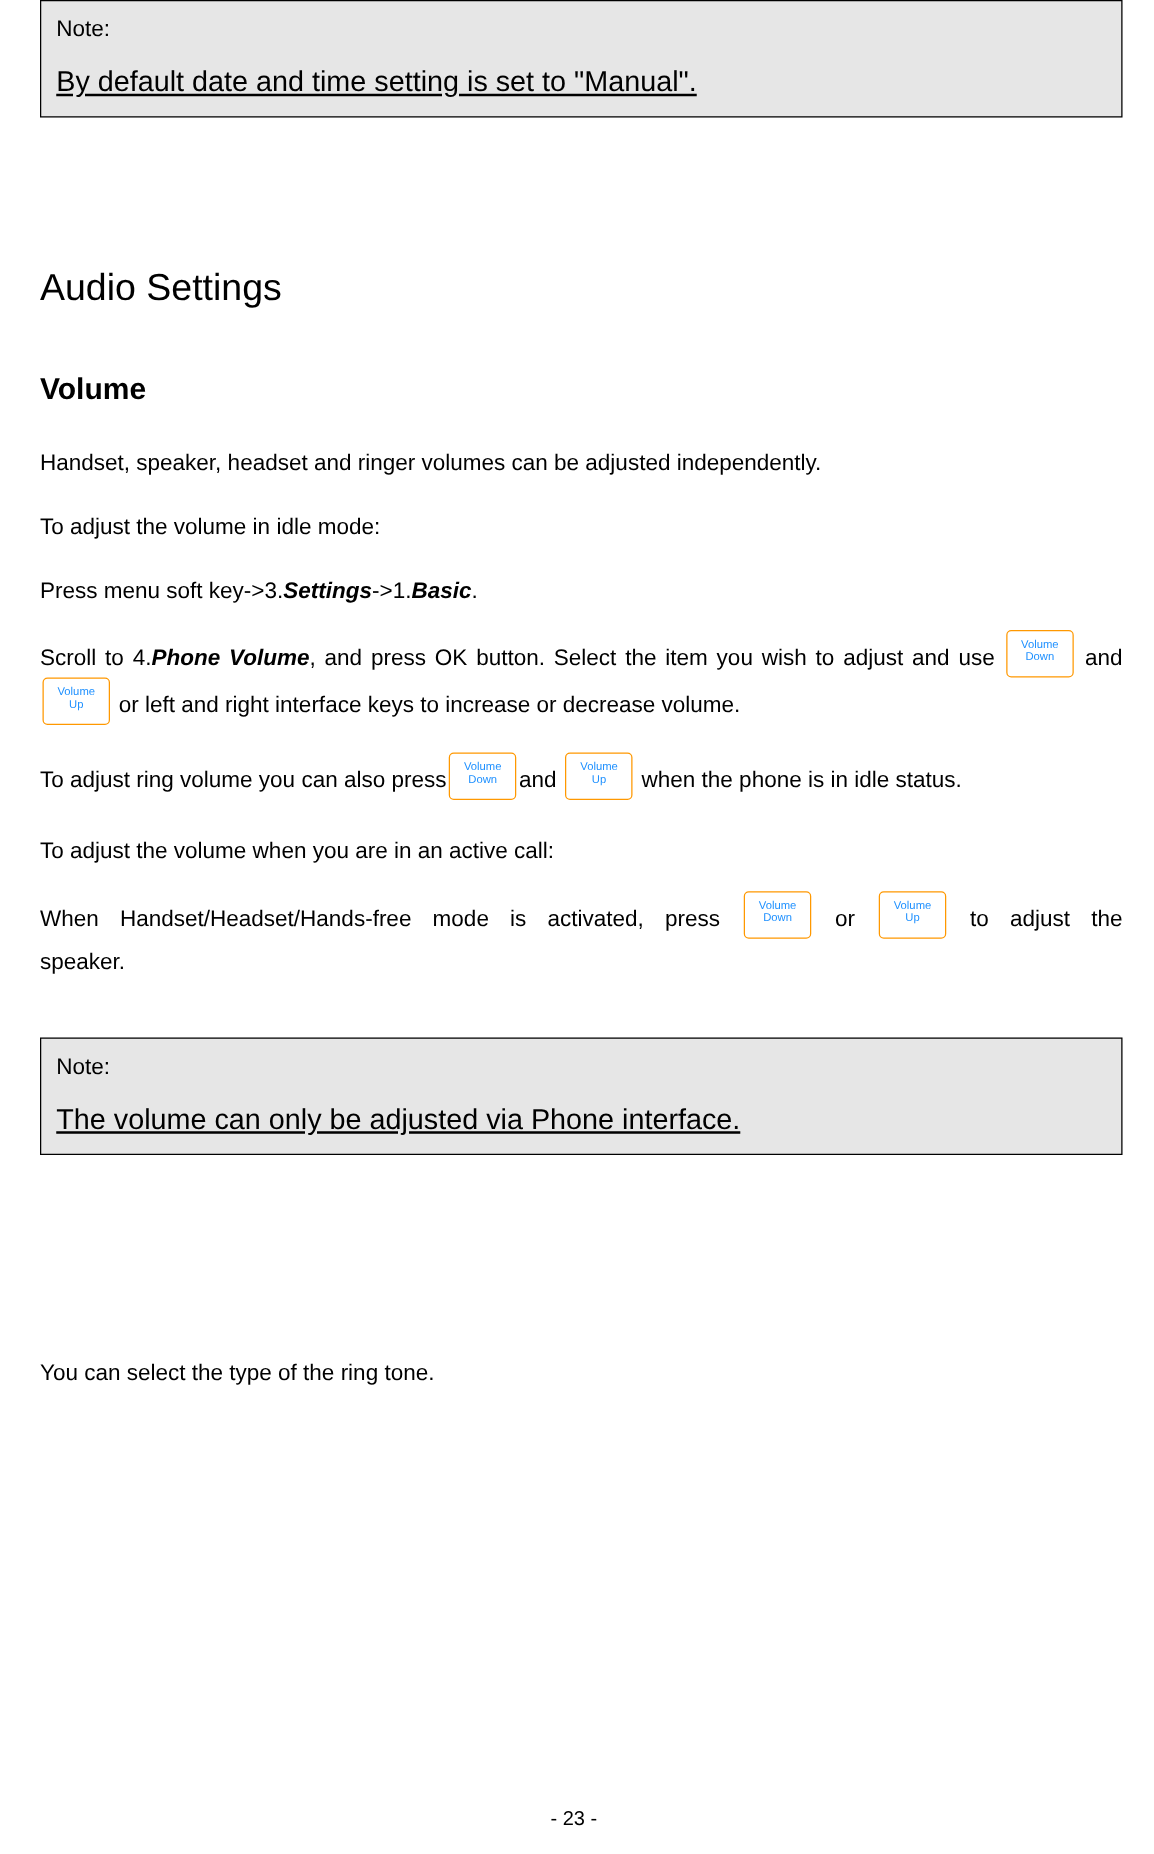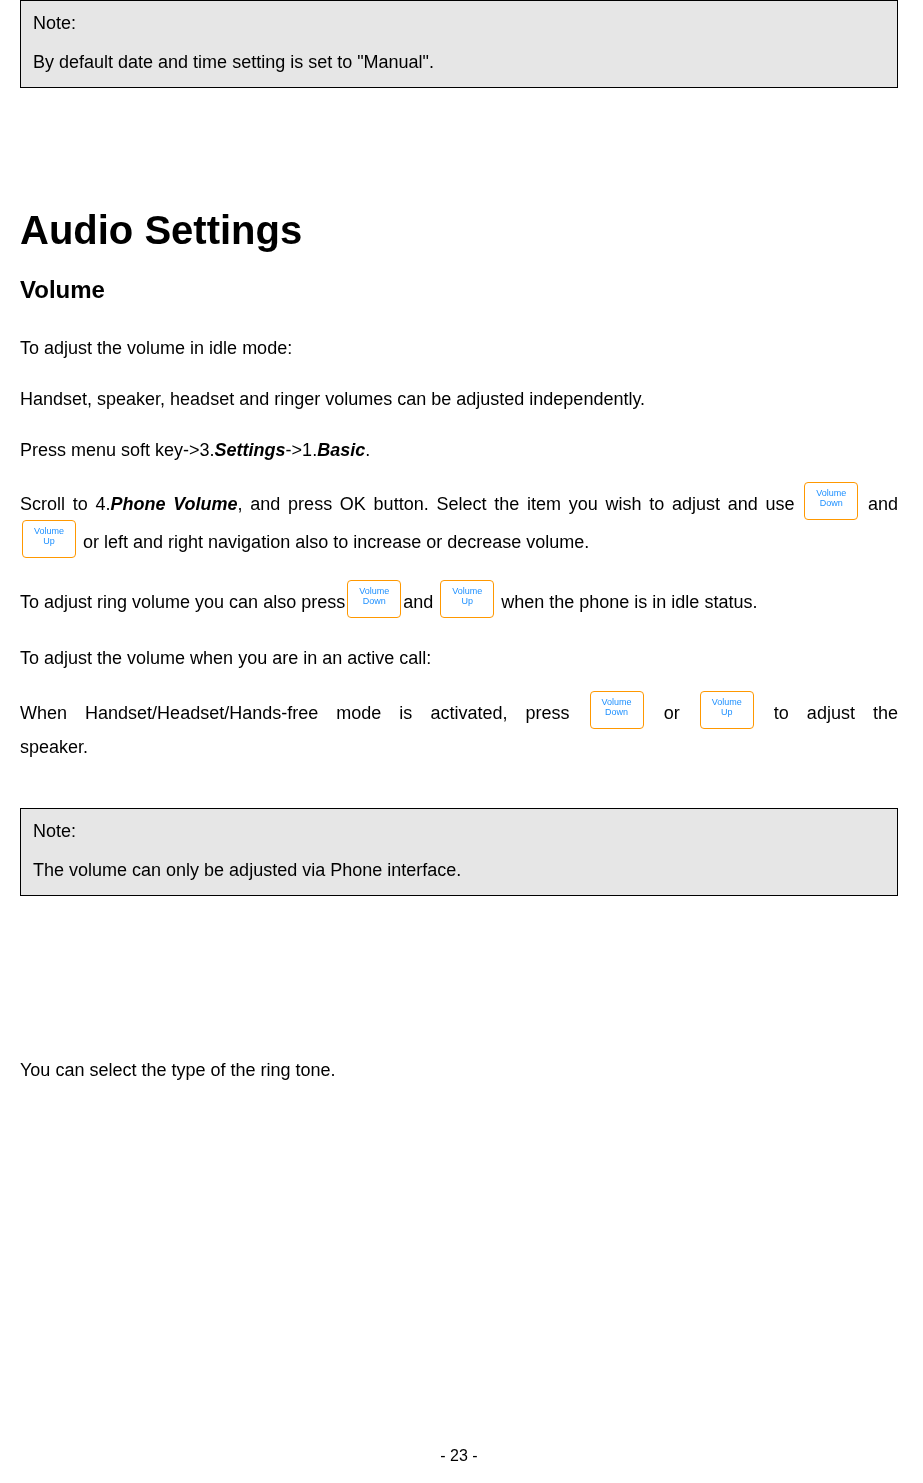--- a/index.html
+++ b/index.html
@@ -6,40 +6,41 @@
     margin: 0;
     padding: 0;
     background: #ffffff;
     font-family: Verdana, Geneva, Tahoma, sans-serif;
     color: #000000;
   }
   .page {
     width: 918px;
     min-height: 1483px;
     box-sizing: border-box;
-    padding: 0 20px 40px 20px;
+    padding: 0 20px 40px 32px;
     position: relative;
   }
   .note-box {
     border: 1px solid #000;
     background: #e6e6e6;
     padding: 12px 12px 14px 12px;
     margin-bottom: 40px;
   }
   .note-box .note-title {
     font-size: 18px;
     margin-bottom: 18px;
   }
   .note-box .note-body {
-    font-size: 18px;
+    font-size: 23px;
+    text-decoration: underline;
   }
   h1.section-heading {
-    font-size: 40px;
-    font-weight: bold;
-    margin: 120px 0 23px 0;
+    font-size: 30px;
+    font-weight: normal;
+    margin: 120px 0 50px 0;
   }
   h2.subheading {
     font-size: 24px;
     font-weight: bold;
     margin: 0 0 30px 0;
   }
   p.body {
     font-size: 18px;
     line-height: 1.6;
     margin: 0 0 22px 0;
@@ -88,34 +89,34 @@
 
   <div class="note-box">
     <div class="note-title">Note:</div>
     <div class="note-body">By default date and time setting is set to "Manual".</div>
   </div>
 
   <h1 class="section-heading">Audio Settings</h1>
 
   <h2 class="subheading">Volume</h2>
 
+  <p class="body">Handset, speaker, headset and ringer volumes can be adjusted independently.</p>
+
   <p class="body">To adjust the volume in idle mode:</p>
-
-  <p class="body">Handset, speaker, headset and ringer volumes can be adjusted independently.</p>
 
   <p class="body">
     <span>Press menu soft key-&gt;3.</span><span class="bold">Settings</span><span>-&gt;1.</span><span class="bold">Basic</span><span>.</span>
   </p>
 
   <p class="body-justify">
     <span>Scroll to 4.</span><span class="bold">Phone Volume</span><span>, and press OK button. Select the item you wish to adjust and use </span>
     <span class="keybtn">Volume<br>Down</span>
     <span> and </span>
     <span class="keybtn">Volume<br>Up</span>
-    <span> or left and right navigation also to increase or decrease volume.</span>
+    <span> or left and right interface keys to increase or decrease volume.</span>
   </p>
 
 
   <p class="body-justify">
     <span>To adjust ring volume you can also press</span><span class="keybtn">Volume<br>Down</span><span>and </span>
     <span class="keybtn">Volume<br>Up</span>
     <span> when the phone is in idle status.</span>
   </p>
 
   <p class="body">To adjust the volume when you are in an active call:</p>

